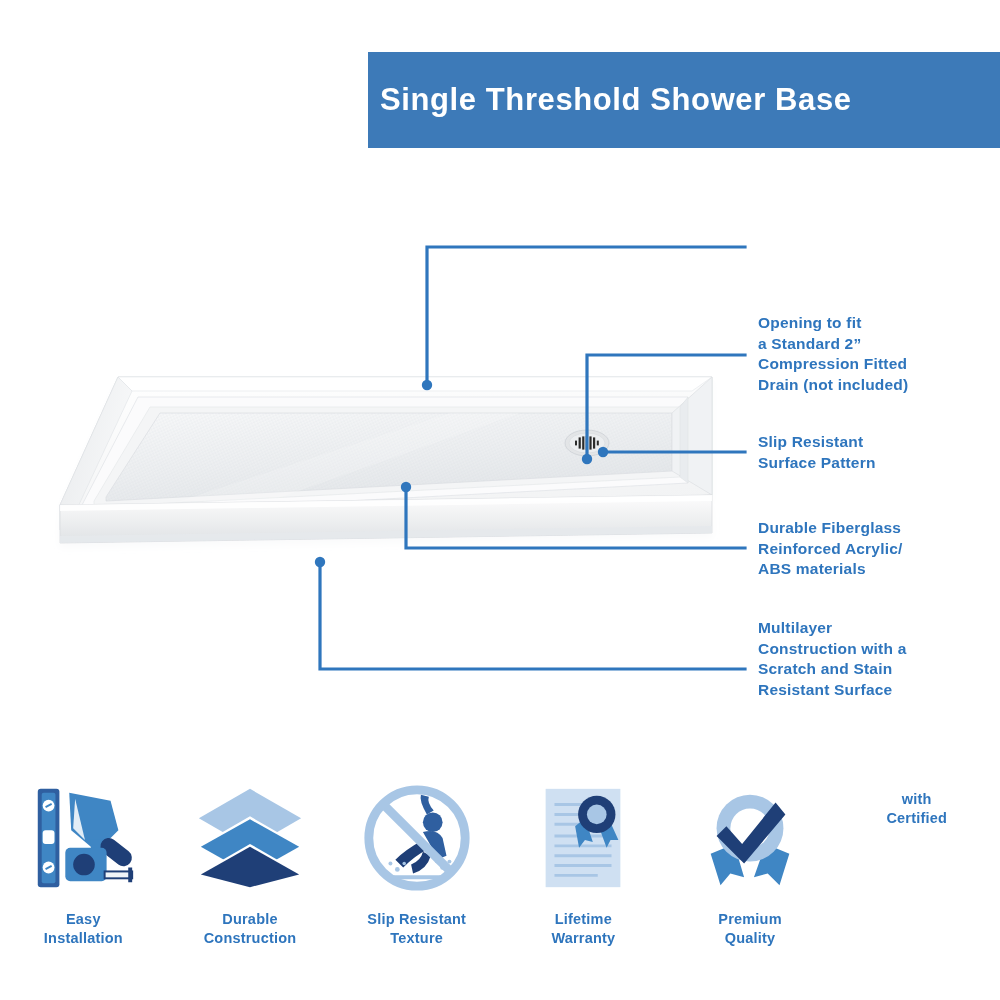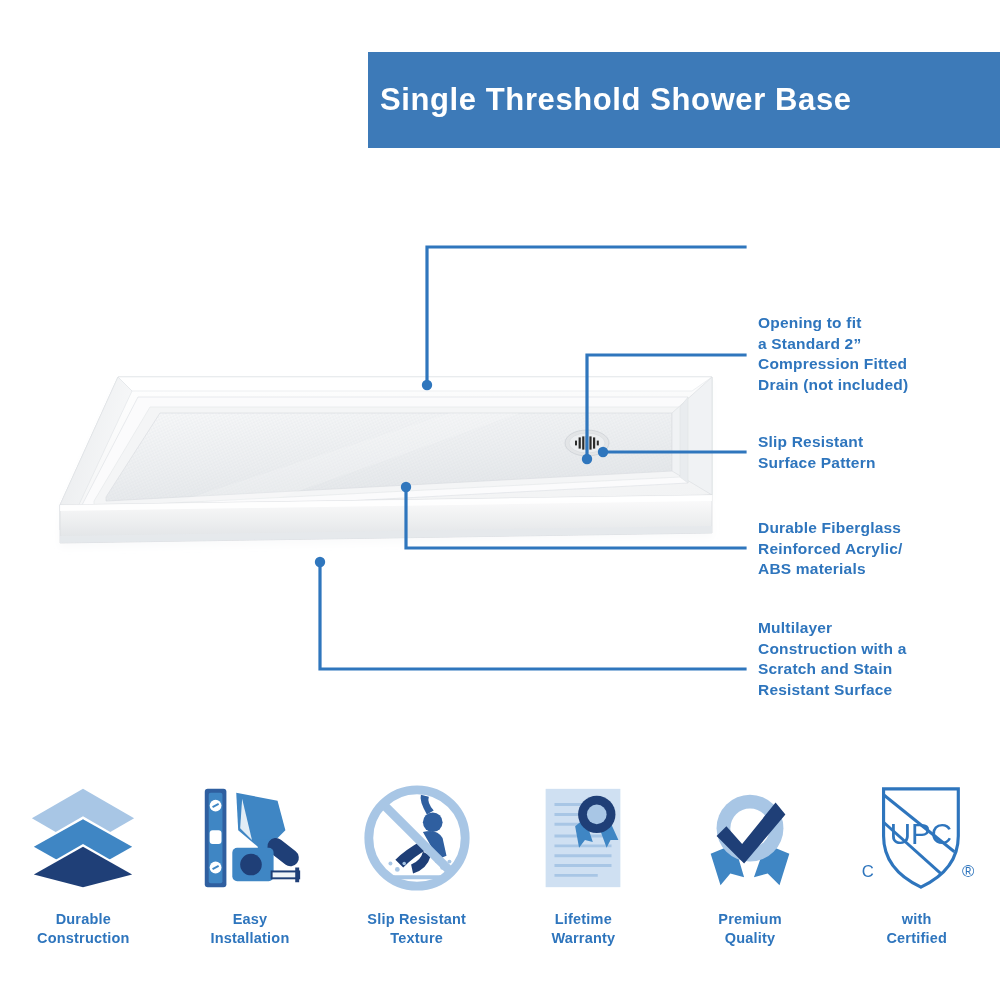--- a/index.html
+++ b/index.html
@@ -190,34 +190,20 @@
   <div class="callout" style="left:758px;top:618px;">Multilayer
 Construction with a
 Scratch and Stain
 Resistant Surface</div>
 
   <div class="features">
 
     <div class="feature">
       <div class="ficon">
         <svg viewBox="0 0 120 120" width="118" height="118">
-          <polygon points="60,10 112,40 60,70 8,40" fill="#a8c6e5"></polygon>
-          <polygon points="60,38 112,68 60,98 8,68" fill="#ffffff"></polygon>
-          <polygon points="60,41 110,69 60,97 10,69" fill="#3f86c4"></polygon>
-          <polygon points="60,66 112,96 60,112 8,96" fill="#ffffff"></polygon>
-          <polygon points="60,69 110,97 60,110 10,97" fill="#1f3f77"></polygon>
-        </svg>
-      </div>
-      <div class="flabel">Durable
-Construction</div>
-    </div>
-
-    <div class="feature">
-      <div class="ficon">
-        <svg viewBox="0 0 120 120" width="118" height="118">
 
           <rect x="14" y="10" width="22" height="100" rx="3" fill="#2f5fa0"></rect>
           <rect x="18" y="14" width="14" height="92" rx="2" fill="#3f86c4"></rect>
           <circle cx="25" cy="27" r="6" fill="#ffffff"></circle>
           <rect x="21.5" y="26" width="7" height="2" fill="#3f86c4" transform="rotate(-28 25 27)"></rect>
           <rect x="19" y="52" width="12" height="14" rx="3" fill="#ffffff"></rect>
           <circle cx="25" cy="90" r="6" fill="#ffffff"></circle>
           <rect x="21.5" y="89" width="7" height="2" fill="#3f86c4" transform="rotate(-28 25 90)"></rect>
 
           <path d="M46 14 L88 22 L96 52 L74 74 L48 52 Z" fill="#3f86c4"></path>
@@ -228,20 +214,34 @@
 
           <rect x="42" y="70" width="42" height="34" rx="5" fill="#3f86c4"></rect>
           <circle cx="61" cy="87" r="11" fill="#1f3f77"></circle>
           <rect x="82" y="94" width="28" height="7" fill="#f0f4f8"></rect>
           <rect x="82" y="94" width="28" height="7" fill="none" stroke="#1f3f77" stroke-width="2"></rect>
           <rect x="106" y="90" width="4" height="15" fill="#1f3f77"></rect>
         </svg>
       </div>
       <div class="flabel">Easy
 Installation</div>
+    </div>
+
+    <div class="feature">
+      <div class="ficon">
+        <svg viewBox="0 0 120 120" width="118" height="118">
+          <polygon points="60,10 112,40 60,70 8,40" fill="#a8c6e5"></polygon>
+          <polygon points="60,38 112,68 60,98 8,68" fill="#ffffff"></polygon>
+          <polygon points="60,41 110,69 60,97 10,69" fill="#3f86c4"></polygon>
+          <polygon points="60,66 112,96 60,112 8,96" fill="#ffffff"></polygon>
+          <polygon points="60,69 110,97 60,110 10,97" fill="#1f3f77"></polygon>
+        </svg>
+      </div>
+      <div class="flabel">Durable
+Construction</div>
     </div>
 
     <div class="feature">
       <div class="ficon">
         <svg viewBox="0 0 120 120" width="118" height="118">
 
           <circle cx="76" cy="44" r="10" fill="#2f5fa0"></circle>
           <path d="M66 54 q14 -4 20 6 l4 18 -10 4 -6 -14 z" fill="#2f5fa0"></path>
           <path d="M70 36 q-8 -14 -6 -20 l8 2 q-2 6 5 14 z" fill="#2f5fa0"></path>
           <path d="M66 62 q-18 10 -28 20 l8 8 q12 -12 24 -18 z" fill="#1f3f77"></path>
@@ -300,28 +300,18 @@
           <circle cx="60" cy="50" r="34" fill="#a8c6e5"></circle>
           <circle cx="60" cy="50" r="20" fill="#ffffff"></circle>
           <path d="M36 48 L52 66 L86 24 L96 36 L54 86 L26 58 Z" fill="#1f3f77"></path>
         </svg>
       </div>
       <div class="flabel">Premium
 Quality</div>
     </div>
 
     <div class="feature">
-      <div class="ficon">
-        <svg viewBox="0 0 120 120" width="118" height="118">
-          <path d="M26 10 H102 V58 Q102 92 64 110 Q26 92 26 58 Z" fill="#ffffff" stroke="#2e75bd" stroke-width="3.2"></path>
-          <line x1="26" y1="16" x2="98" y2="74" stroke="#2e75bd" stroke-width="3"></line>
-          <line x1="26" y1="44" x2="84" y2="96" stroke="#2e75bd" stroke-width="3"></line>
-          <text x="64" y="66" font-family="'Liberation Sans',sans-serif" font-size="30" fill="#2e75bd" text-anchor="middle">UPC</text>
-          <text x="10" y="100" font-family="'Liberation Sans',sans-serif" font-size="17" fill="#2e75bd" text-anchor="middle">C</text>
-          <text x="112" y="100" font-family="'Liberation Sans',sans-serif" font-size="17" fill="#2e75bd" text-anchor="middle">®</text>
-        </svg>
-      </div>
       <div class="flabel">with
 Certified</div>
     </div>
 
   </div>
 </div>
 
 </body></html>

